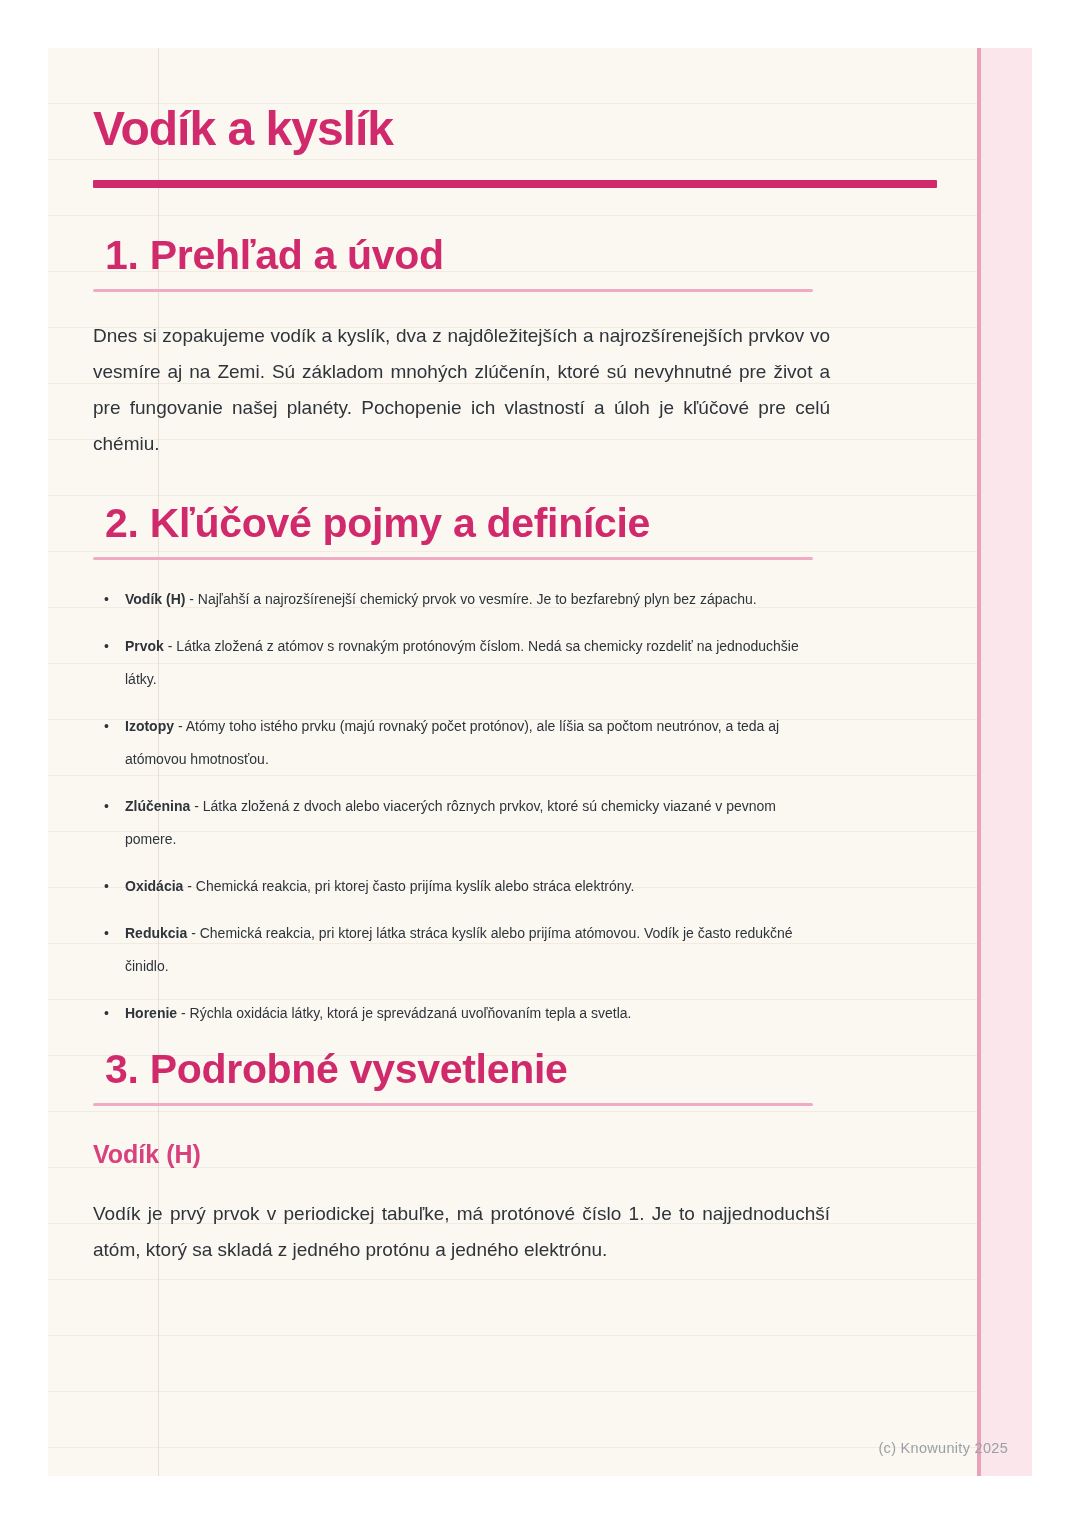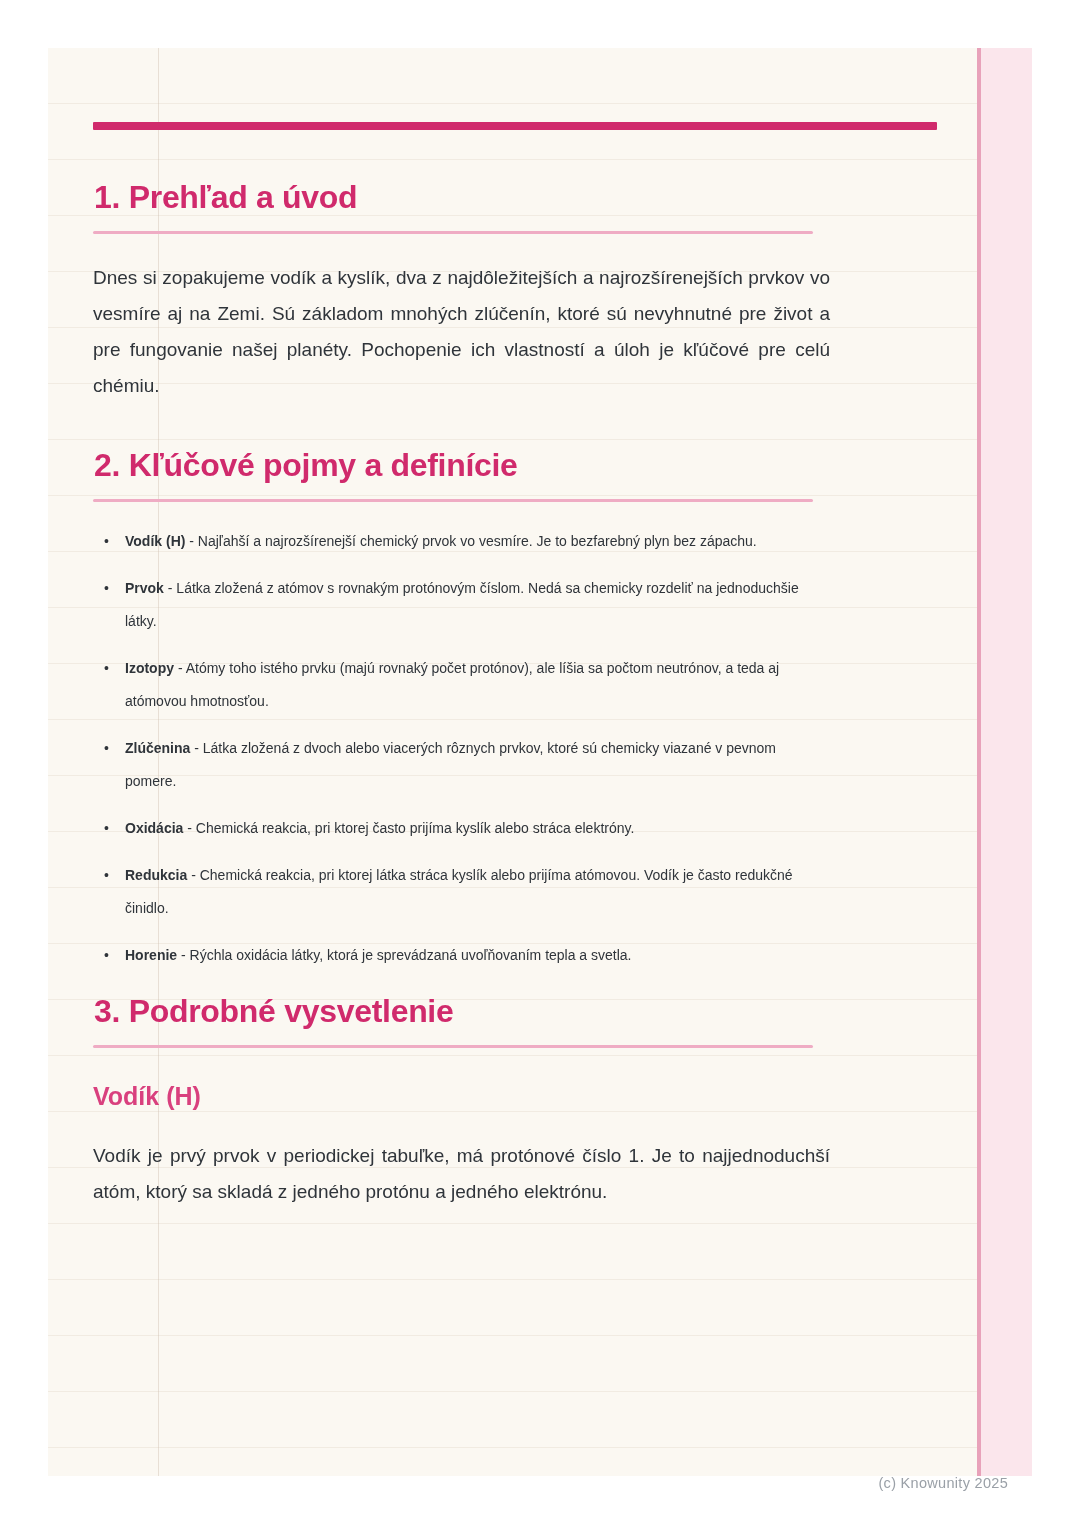--- a/index.html
+++ b/index.html
@@ -44,22 +44,22 @@
     font-weight: 900; letter-spacing: -1px;
     color: #d02a6c;
   }
   .title-rule {
     width: 844px; height: 8px;
     background: #d02a6c;
     margin-top: 22px;
     border-radius: 1px;
   }
   h2 {
-    margin: 1px;
-    font-size: 32px; line-height: 38px;
+    margin: 12px;
+    font-size: 41px; line-height: 38px;
     font-weight: 800; letter-spacing: -0.3px;
     color: #d02a6c;
   }
   .h2-first { margin-top: 48px; }
   .h2-next  { margin-top: 42px; }
   .h2-last  { margin-top: 20px; }
   .h-rule {
     width: 720px; height: 3px;
     background: #efacc4;
     margin-top: 15px;
@@ -95,31 +95,31 @@
     font-size: 25px; line-height: 32px;
     font-weight: 800;
     color: #d9407e;
   }
   .watermark {
     position: absolute;
     top: 1392px; right: 24px;
     z-index: 3;
     font-size: 14.5px; letter-spacing: 0.3px;
     color: #9aa0a7;
-    margin-top: 35px;
   }
 </style>
 </head>
 <body>
 
 <div class="page">
   <div class="vline"></div>
   <div class="stripe"></div>
 
   <div class="content">
+    <h1>Vodík a kyslík</h1>
     <div class="title-rule"></div>
 
     <h2 class="h2-first">1. Prehľad a úvod</h2>
     <div class="h-rule"></div>
     <p class="body">Dnes si zopakujeme vodík a kyslík, dva z najdôležitejších a najrozšírenejších prvkov vo vesmíre aj na Zemi. Sú základom mnohých zlúčenín, ktoré sú nevyhnutné pre život a pre fungovanie našej planéty. Pochopenie ich vlastností a úloh je kľúčové pre celú chémiu.</p>
 
     <h2 class="h2-next">2. Kľúčové pojmy a definície</h2>
     <div class="h-rule"></div>
 
     <ul class="defs">

